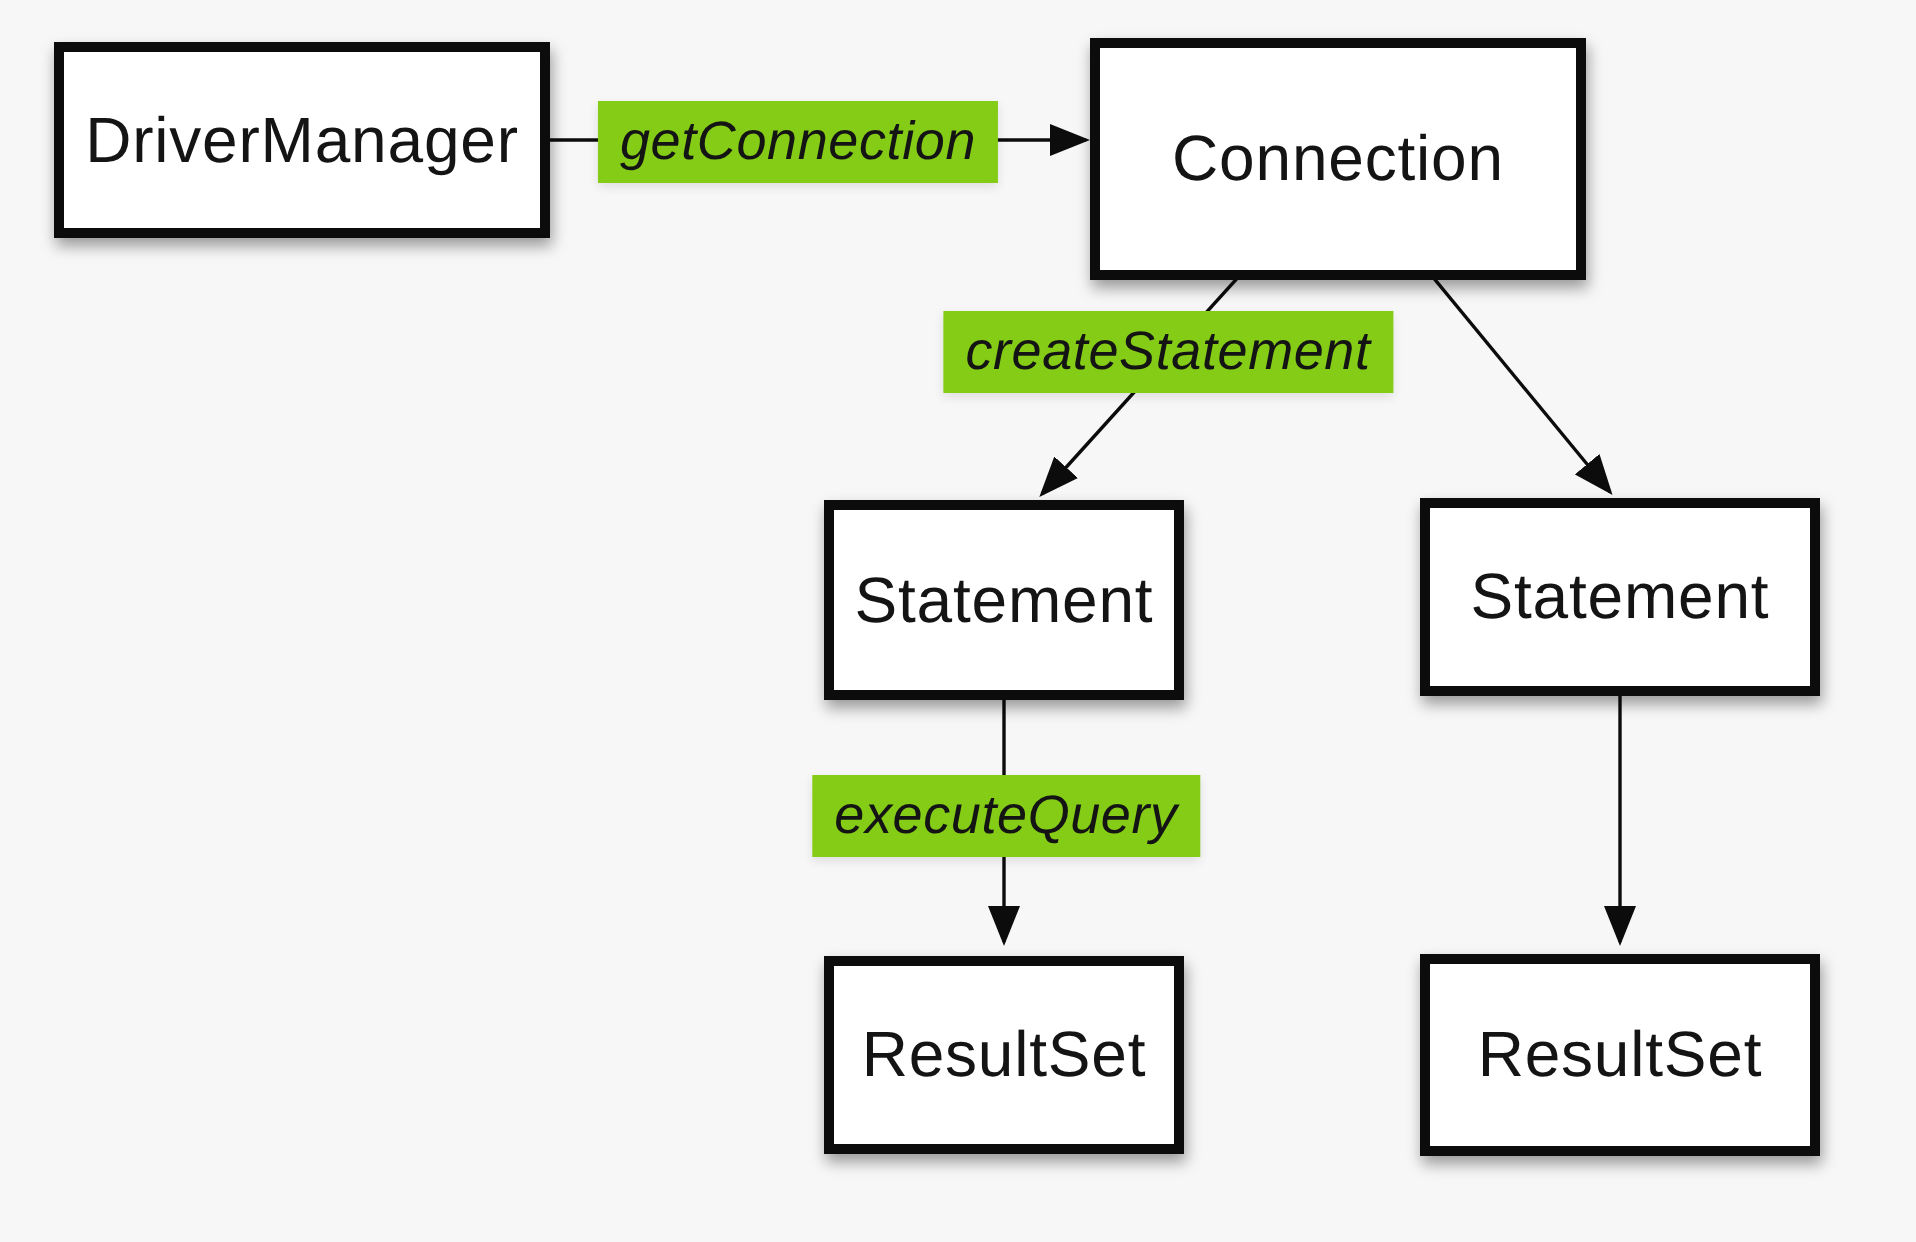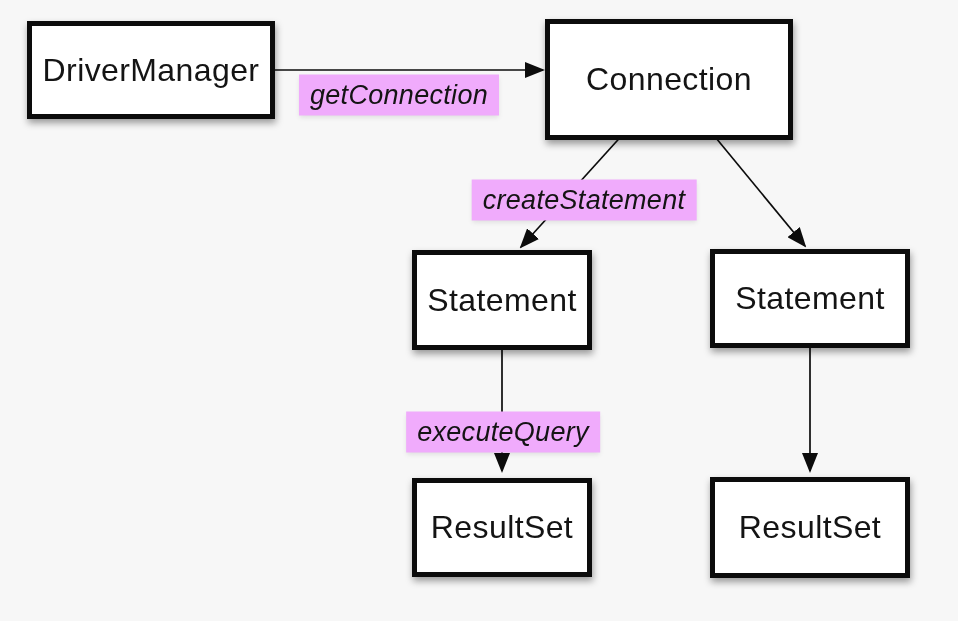--- a/index.html
+++ b/index.html
@@ -34,30 +34,29 @@
   }
   .node-label {
     font-size: 32px;
     letter-spacing: 0.4px;
     color: #141414;
     white-space: nowrap;
   }
   .edge-label {
     position: absolute;
     transform: translate(-50%, -50%);
-    background: #f0abfc;
+    background: #84cc16;
     padding: 5px 11px;
     font-size: 27px;
     font-style: italic;
     letter-spacing: 0.3px;
     color: #141414;
     white-space: nowrap;
     z-index: 3;
     box-shadow: 0 2px 5px rgba(0,0,0,0.10);
-    margin-top: 24px;
   }
 </style>
 </head>
 <body>
 
 <div class="canvas">
 
   <svg class="edges-layer" width="958" height="621" viewBox="0 0 958 621">
     <defs>
       <marker id="arrowhead" markerUnits="userSpaceOnUse" markerWidth="20" markerHeight="16" viewBox="0 0 20 16" refX="18" refY="8" orient="auto">

